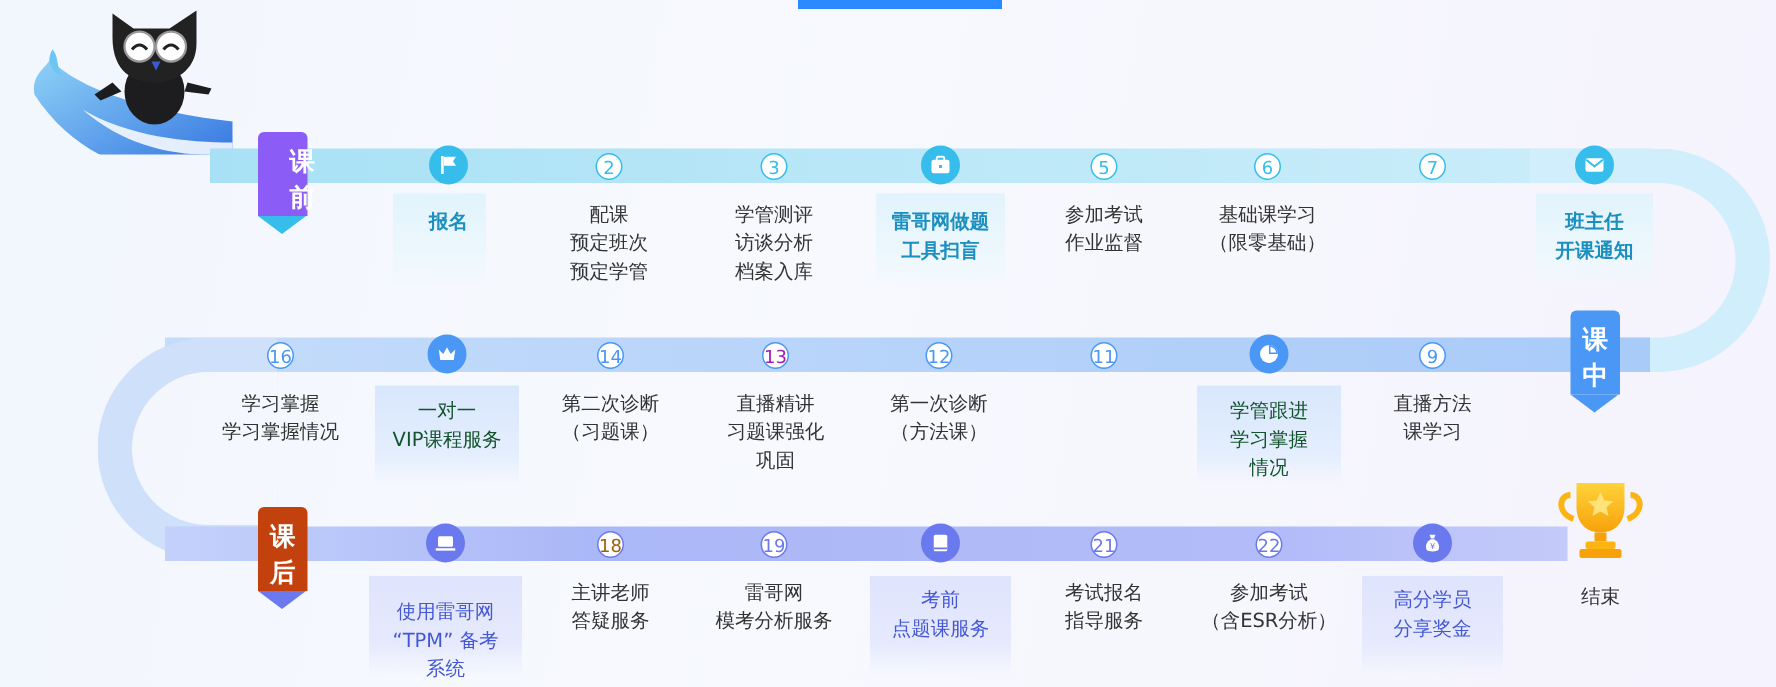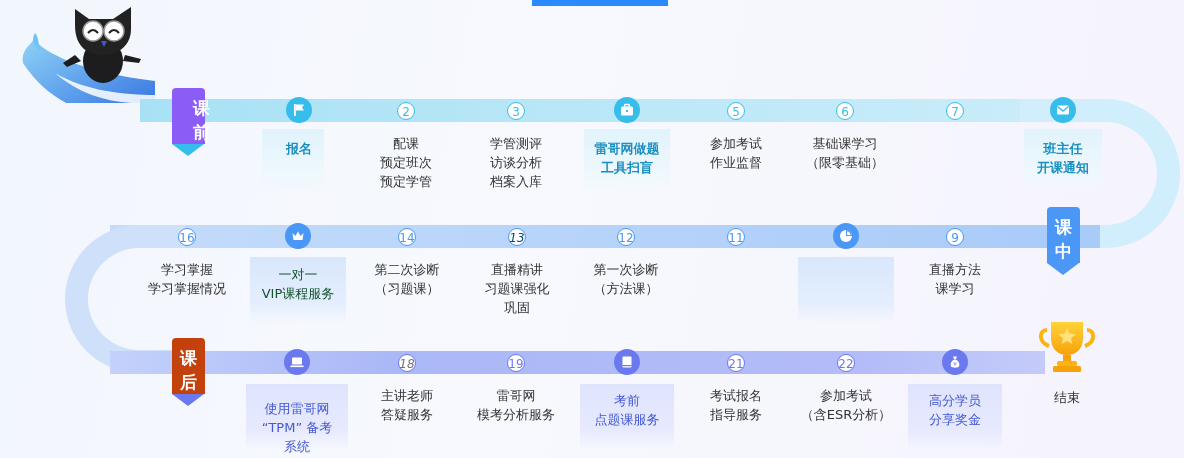--- a/index.html
+++ b/index.html
@@ -181,36 +181,41 @@
 </div>
 
 <div class="node" style="left:846px;top:223px;">
   <span class="ico" style="background:#4a97f5;">
     <svg width="16" height="16" viewBox="0 0 16 16">
         <circle cx="8" cy="8" r="6" fill="#fff"></circle>
         <path d="M8 8 L8 2 A6 6 0 0 1 14 8Z" fill="#4a97f5"></path>
         <path d="M9 7 L9 3.2 A5 5 0 0 1 12.8 7Z" fill="#fff"></path>
       </svg>
   </span>
+  <div class="label m-hl" style="margin-top:12px;">
+      <div>学管跟进</div>
+      <div>学习掌握</div>
+      <div>情况</div>
+    </div>
 </div>
 
 <div class="node" style="left:736px;top:227px;">
   <span class="num" style="border:1.5px solid #4a97f5;color:#4a97f5;">11</span>
 </div>
 
 <div class="node" style="left:626px;top:227px;">
   <span class="num" style="border:1.5px solid #4a97f5;color:#4a97f5;">12</span>
   <div class="label">
       <div>第一次诊断</div>
       <div>（方法课）</div>
     </div>
 </div>
 
 <div class="node" style="left:517px;top:227px;">
-  <span class="num" style="border:1.5px solid #4a97f5;color:#0c4a6e;font-style:italic;">13</span>
+  <span class="num" style="border:1.5px solid #4a97f5;color:#a21caf;">13</span>
   <div class="label">
       <div>直播精讲</div>
       <div>习题课强化</div>
       <div>巩固</div>
     </div>
 </div>
 
 <div class="node" style="left:407px;top:227px;">
   <span class="num" style="border:1.5px solid #4a97f5;color:#4a97f5;">14</span>
   <div class="label">
@@ -247,21 +252,21 @@
       </svg>
   </span>
   <div class="label b-hl" style="margin-top:20px;">
       <div>使用雷哥网</div>
       <div>“TPM” 备考</div>
       <div>系统</div>
     </div>
 </div>
 
 <div class="node" style="left:407px;top:353px;">
-  <span class="num" style="border:1.5px solid #6b79ef;color:#737373;font-style:italic;">18</span>
+  <span class="num" style="border:1.5px solid #6b79ef;color:#a16207;">18</span>
   <div class="label">
       <div>主讲老师</div>
       <div>答疑服务</div>
     </div>
 </div>
 
 <div class="node" style="left:516px;top:353px;">
   <span class="num" style="border:1.5px solid #6b79ef;color:#6b79ef;">19</span>
   <div class="label">
       <div>雷哥网</div>

